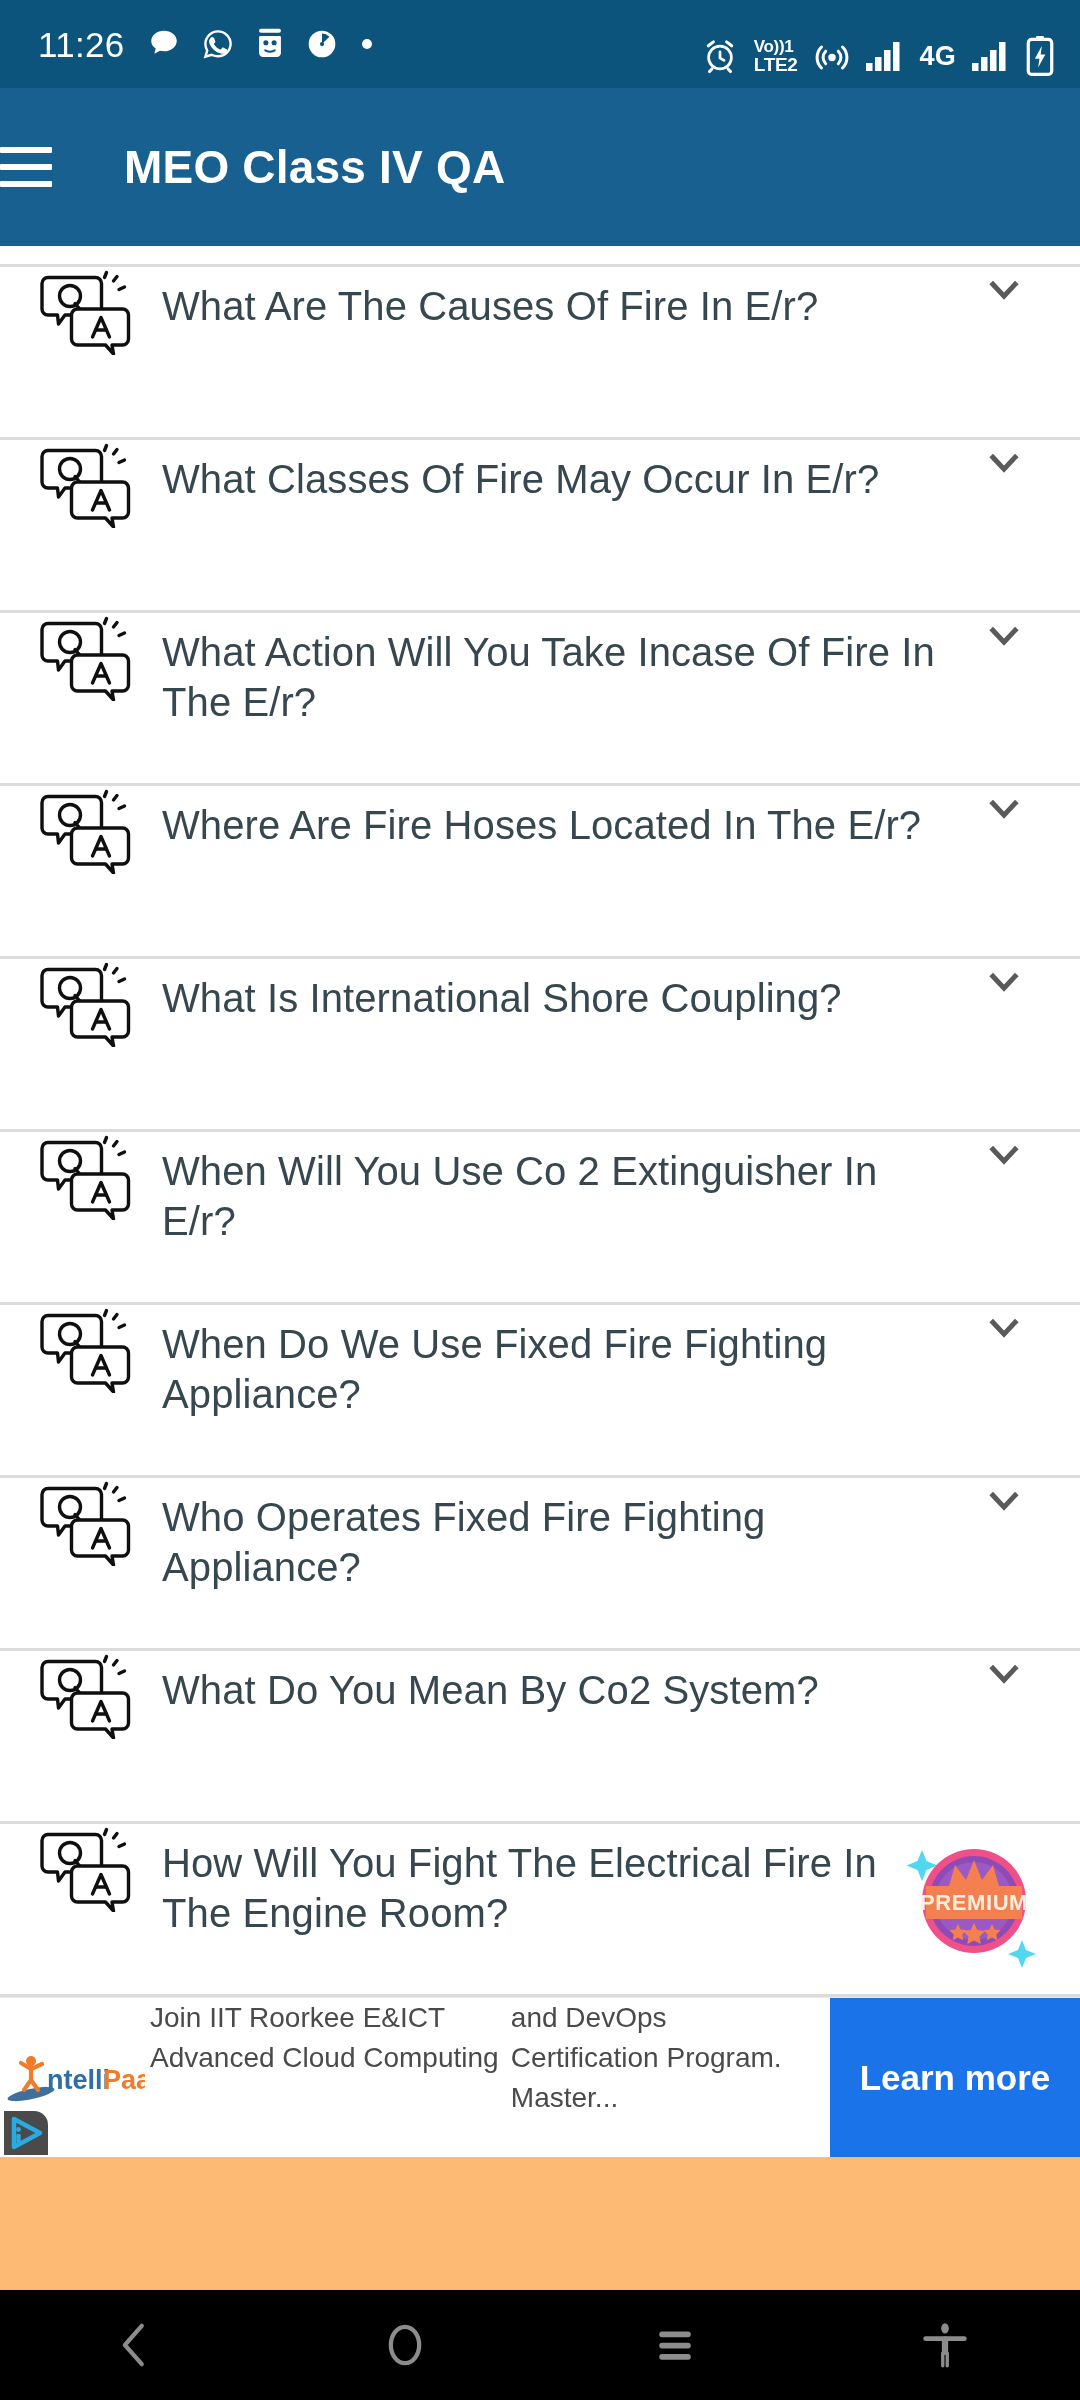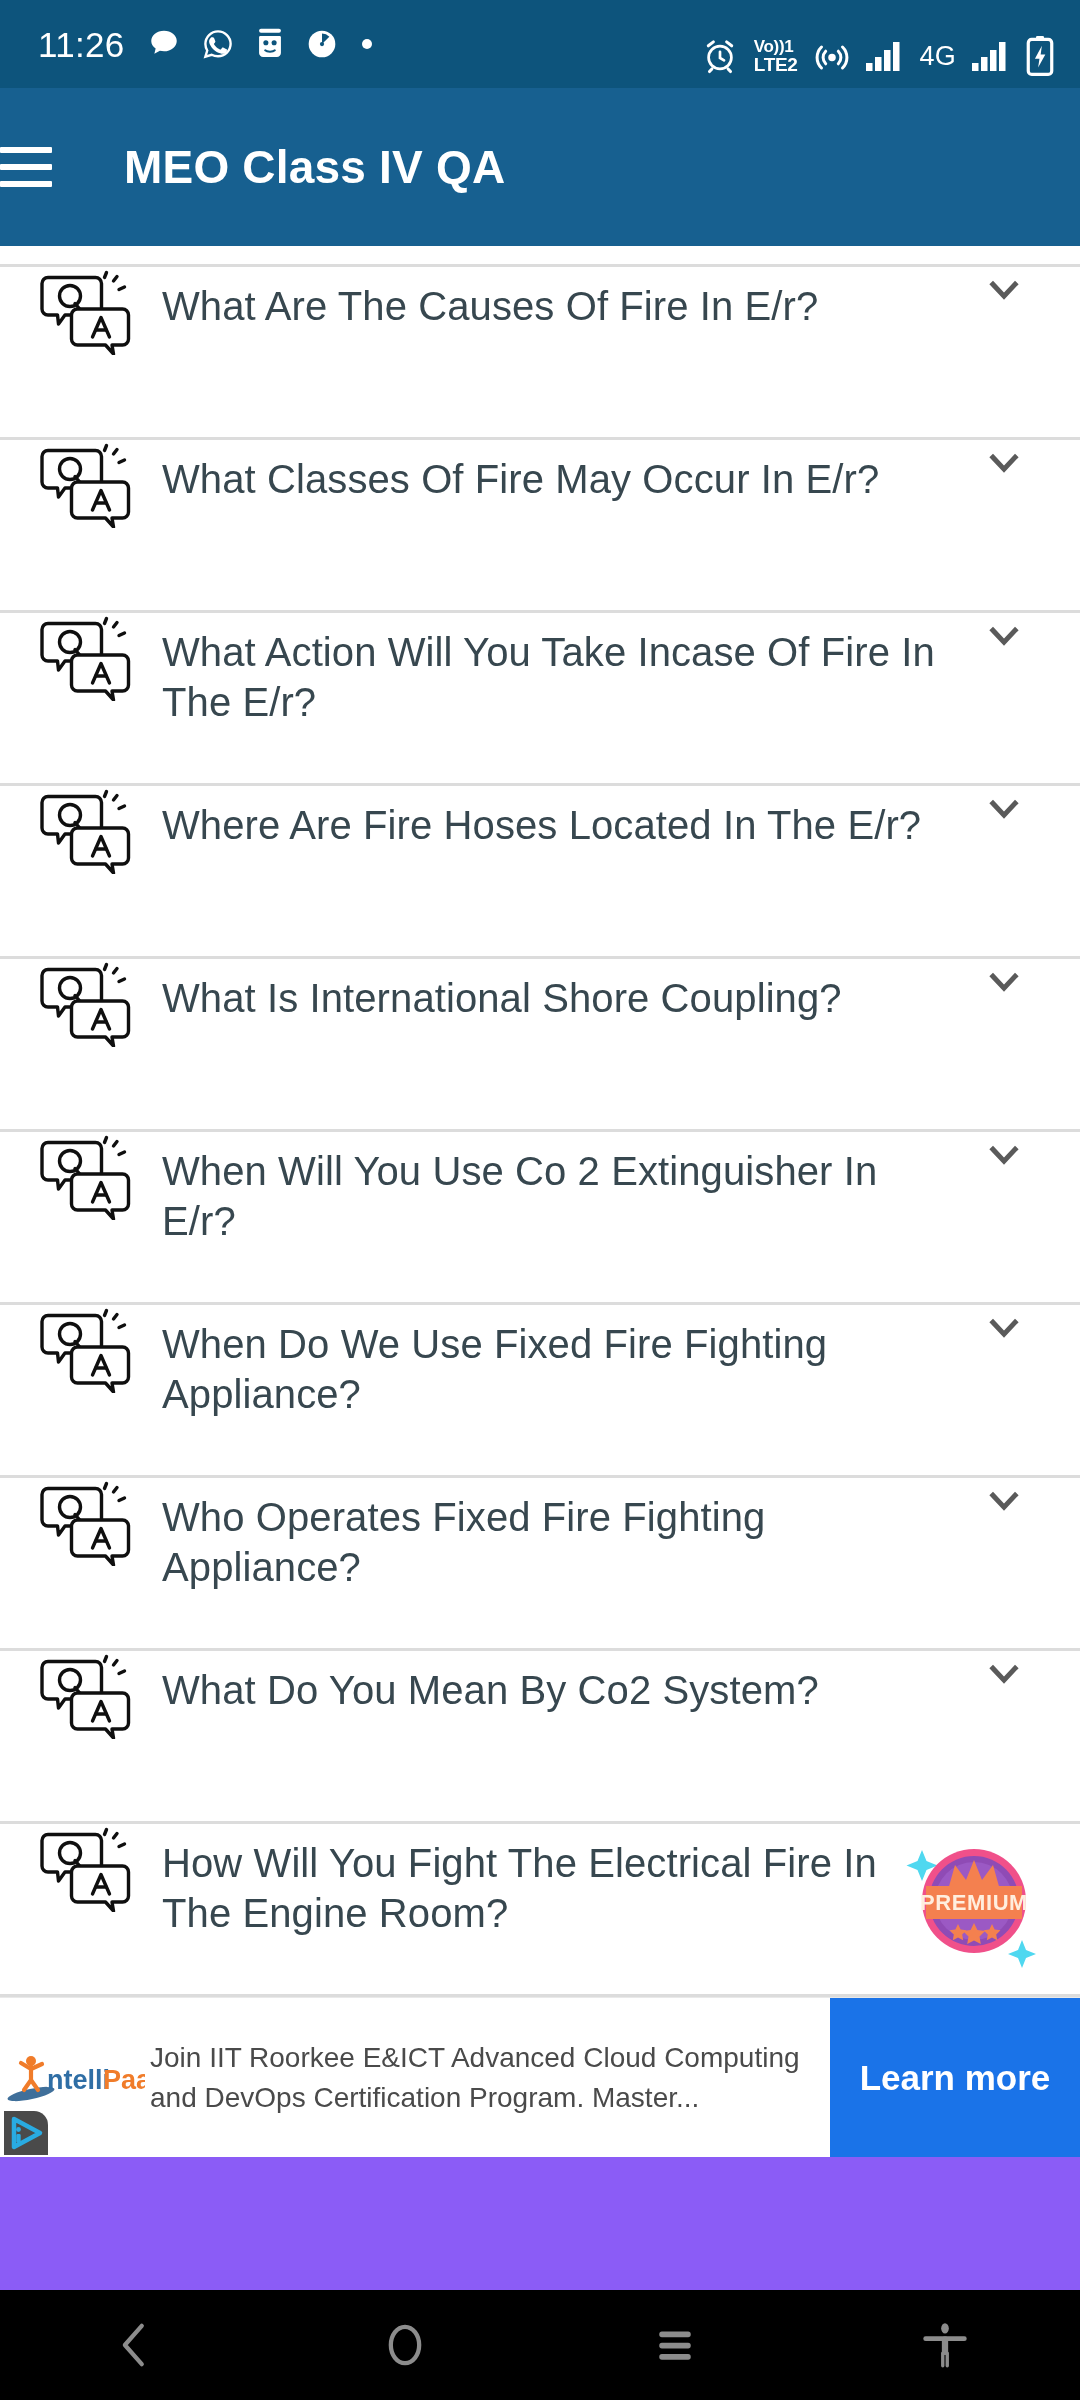--- a/index.html
+++ b/index.html
@@ -2,35 +2,35 @@
 <html><head>
 <meta charset="utf-8">
 <style>
   * { margin:0; padding:0; box-sizing:border-box; }
   html, body {
     width:1080px; height:2400px;
     background:#ffffff;
     font-family:"Liberation Sans", sans-serif;
     overflow:hidden;
   }
-  #screen { position:relative; width:1080px; height:2400px; background:#8b5cf6; }
+  #screen { position:relative; width:1080px; height:2400px; background:#fdba74; }
 
   
   .statusbar {
     height:88px; background:#0d547c;
     display:flex; align-items:center;
     padding:0 26px 0 38px;
     color:#fff;
   }
   .sb-left { display:flex; align-items:center; gap:22px; }
   .sb-time { font-size:35px; font-weight:500; letter-spacing:.3px; line-height:1; }
   .sb-icons-left { display:flex; align-items:center; gap:20px; }
   .sb-right { margin-left:auto; display:flex; align-items:center; gap:16px;margin-top:24px; }
   .sb-ico { display:block; }
-  .sb-4g { font-size:27px; font-weight:400; line-height:1; letter-spacing:.2px; }
+  .sb-4g { font-size:27px; font-weight:700; line-height:1; letter-spacing:.2px; }
   .volte-wrap { display:flex; flex-direction:column; align-items:flex-start; line-height:1; }
   .volte-top { font-size:17px; font-weight:800; letter-spacing:-.3px; }
   .volte-bot { font-size:19px; font-weight:800; letter-spacing:-.3px; }
 
   
   .appbar {
     height:158px; background:#176090;
     display:flex; align-items:center;
   }
   .hamburger { width:52px; height:40px; display:flex; flex-direction:column;
@@ -67,21 +67,21 @@
   .badge-slot { flex:0 0 150px; display:flex; align-items:center; justify-content:center; }
 
   
   .ad {
     position:relative;
     height:160px; background:#ffffff;
     display:flex; align-items:stretch;
     border-top:1px solid #e9e9e9;
   }
   .ad-logo { width:150px; flex:0 0 150px; display:flex; align-items:center; justify-content:center; padding-left:0;}
-  .ad-body { flex:1 1 auto; display:flex; flex-direction:column; justify-content:center; padding-right:14px;}
+  .ad-body { flex:1 1 auto; display:flex; flex-direction:row; justify-content:center; padding-right:14px;}
   .ad-line { color:#4a4a4a; font-size:28px; line-height:1.42; }
   .ad-cta {
     flex:0 0 250px; background:#1a73e8;
     display:flex; align-items:center; justify-content:center;
     color:#fff; font-size:35px; font-weight:700;
   }
   .adchoices { position:absolute; left:4px; bottom:2px; width:44px; height:44px; }
 
   
   .navbar {

